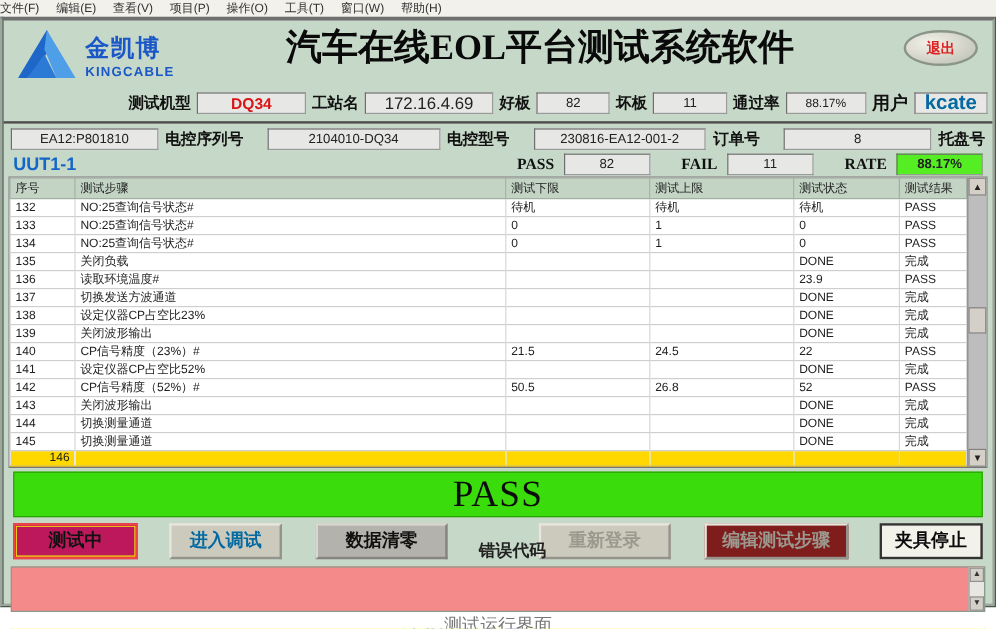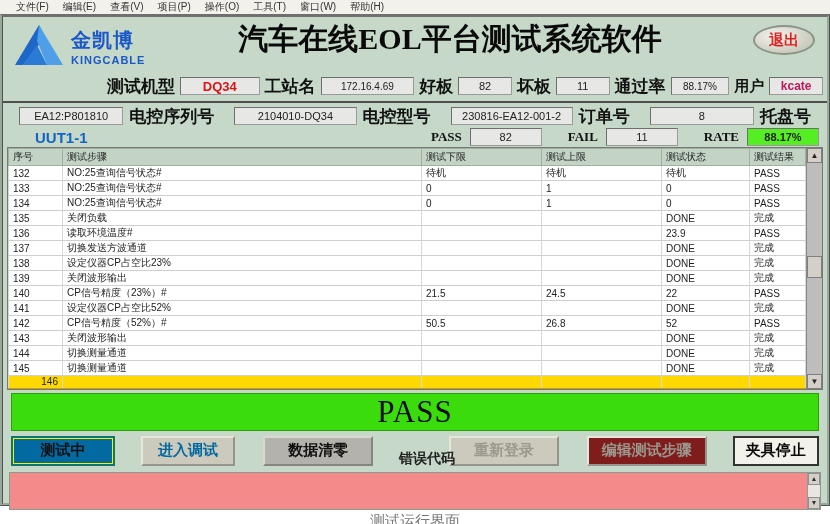--- a/index.html
+++ b/index.html
@@ -2,59 +2,59 @@
 <html><head>
 <meta charset="utf-8">
 <style>
   * { margin:0; padding:0; box-sizing:border-box; }
   html,body { width:830px; height:524px; overflow:hidden; background:#ffffff;
     font-family:"Liberation Sans","DejaVu Sans",sans-serif; }
   .page { position:relative; width:830px; height:524px; overflow:hidden; }
 
   
   .menubar { height:14px; background:#f2f1ec; display:flex; align-items:center;
-    padding-left:16px; gap:14px; font-size:10px; color:#333; }
+    padding-left:0; gap:14px; font-size:10px; color:#333; }
   .menubar span { cursor:default; }
 
   
   .window { position:absolute; top:14px; left:0; width:830px; height:492px;
     background:#c6d8c8; border:3px ridge #9aa89b; border-top:3px solid #6f6f6f;
     display:flex; flex-direction:column; }
 
   
   .header { position:relative; height:84px; flex:0 0 84px; }
   .logo { position:absolute; left:10px; top:6px; width:140px; display:flex; gap:6px; }
   .logo svg { width:52px; height:46px; }
   .logo-txt { display:flex; flex-direction:column; justify-content:center; }
   .logo-cn { font-size:20px; font-weight:bold; color:#1a57c8; letter-spacing:1px; }
   .logo-en { font-size:11px; font-weight:bold; color:#1a57c8; letter-spacing:1px; }
   .main-title { position:absolute; left:160px; right:90px; top:2px; text-align:center;
     font-family:"Liberation Serif","DejaVu Serif",serif; font-weight:bold;
     font-size:30px; color:#0a0a0a; white-space:nowrap; }
   .exit-btn { position:absolute; right:12px; top:8px; width:62px; height:30px;
     border-radius:50%/50%; background:radial-gradient(ellipse at 35% 35%, #f4f2ea, #b9bcae);
     border:2px solid #8a9488; display:flex; align-items:center; justify-content:center;
-    font-size:15px; font-weight:bold; color:#d22; cursor:pointer; }
+    font-size:12px; font-weight:bold; color:#d22; cursor:pointer; }
 
   .inforow { position:absolute; left:104px; right:4px; bottom:4px; height:22px;
     display:flex; align-items:center; gap:5px; }
-  .lbl { font-size:17px; font-weight:bold; color:#111; white-space:nowrap; }
+  .lbl { font-size:13px; font-weight:bold; color:#111; white-space:nowrap; }
   .fld { background:#e7e7e5; border:1px solid #9a9a9a; border-top-color:#6e6e6e;
     border-left-color:#6e6e6e; height:18px; display:flex; align-items:center;
     justify-content:center; font-size:11px; color:#222; }
   .fld.red { color:#d91616; font-weight:bold; font-size:13px; }
-  .fld.teal { color:#be185d; font-weight:bold; font-size:12px; }
+  .fld.teal { color:#0369a1; font-weight:bold; font-size:17px; }
 
   .hsep { height:2px; flex:0 0 2px; background:#4e4e4e; }
 
   .inforow2 { height:22px; flex:0 0 22px; display:flex; align-items:center;
-    gap:6px; padding:0 16px; margin-top:2px; }
+    gap:6px; padding:0 6px; margin-top:2px; }
 
   .statsrow { height:20px; flex:0 0 20px; display:flex; align-items:center;
-    padding:0 8px;margin-left:24px; }
+    padding:0 8px; }
   .uut { font-size:15px; font-weight:bold; color:#1565c8; }
   .stats-right { margin-left:auto; display:flex; align-items:center; gap:8px; }
   .stat-lbl { font-family:"Liberation Serif","DejaVu Serif",serif; font-weight:bold;
     font-size:13px; color:#111; }
   .rate-fld { background:#55ee22; font-weight:bold; }
 
   
   .tablewrap { flex:0 0 207px; margin:0 4px; background:#ffffff;
     border:1px solid #777; display:flex; }
   table { border-collapse:collapse; table-layout:fixed; width:calc(100% - 16px);
@@ -80,21 +80,21 @@
     border:1px solid #2aa009; display:flex; align-items:center; justify-content:center;
     font-family:"Liberation Serif","DejaVu Serif",serif; font-size:31px;
     color:#0c0c0c; letter-spacing:1px; }
 
   
   .btnrow { flex:0 0 36px; display:flex; align-items:center; padding:0 8px;
     position:relative; }
   .btn { height:30px; border:2px outset #e8e6dc; font-size:15px; font-weight:bold;
     display:flex; align-items:center; justify-content:center; cursor:pointer;
     white-space:nowrap; }
-  .btn-testing { width:106px; background:#0369a1; color:#111; border:2px solid #0f766e;
+  .btn-testing { width:106px; background:#be185d; color:#111; border:2px solid #ef4444;
     box-shadow:inset 0 0 0 1px #f5f500; }
   .btn-debug { width:96px; background:#ccc9bd; color:#0369a1; margin-left:26px; }
   .btn-clear { width:112px; background:#b4b2ac; color:#111; margin-left:28px;
     border:2px outset #d9d7cf; }
   .errcode { position:absolute; left:396px; bottom:1px; font-size:14px;
     font-weight:bold; color:#222; }
   .btn-relogin { width:112px; background:#ccc9bd; color:#9b988e; margin-left:76px; }
   .btn-edit { width:122px; background:#7f1d1d; color:#9b988e; margin-left:28px; }
   .btn-stop { width:88px; background:#f2f1ea; color:#0a0a0a; margin-left:26px;
     border:2px solid #333; }
@@ -148,21 +148,21 @@
           <span class="logo-en">KINGCABLE</span>
         </div>
       </div>
       <div class="main-title">汽车在线EOL平台测试系统软件</div>
       <div class="exit-btn">退出</div>
 
       <div class="inforow">
         <span class="lbl">测试机型</span>
         <span class="fld red" style="width:95px">DQ34</span>
         <span class="lbl">工站名</span>
-        <span class="fld" style="width:112px;font-size:10px">172.16.4.69</span>
+        <span class="fld" style="width:112px;font-size:14px">172.16.4.69</span>
         <span class="lbl">好板</span>
         <span class="fld" style="width:64px">82</span>
         <span class="lbl">坏板</span>
         <span class="fld" style="width:64px">11</span>
         <span class="lbl">通过率</span>
         <span class="fld" style="width:70px;font-size:10px">88.17%</span>
         <span class="lbl" style="font-size:15px">用户</span>
         <span class="fld teal" style="width:64px">kcate</span>
       </div>
     </div>

